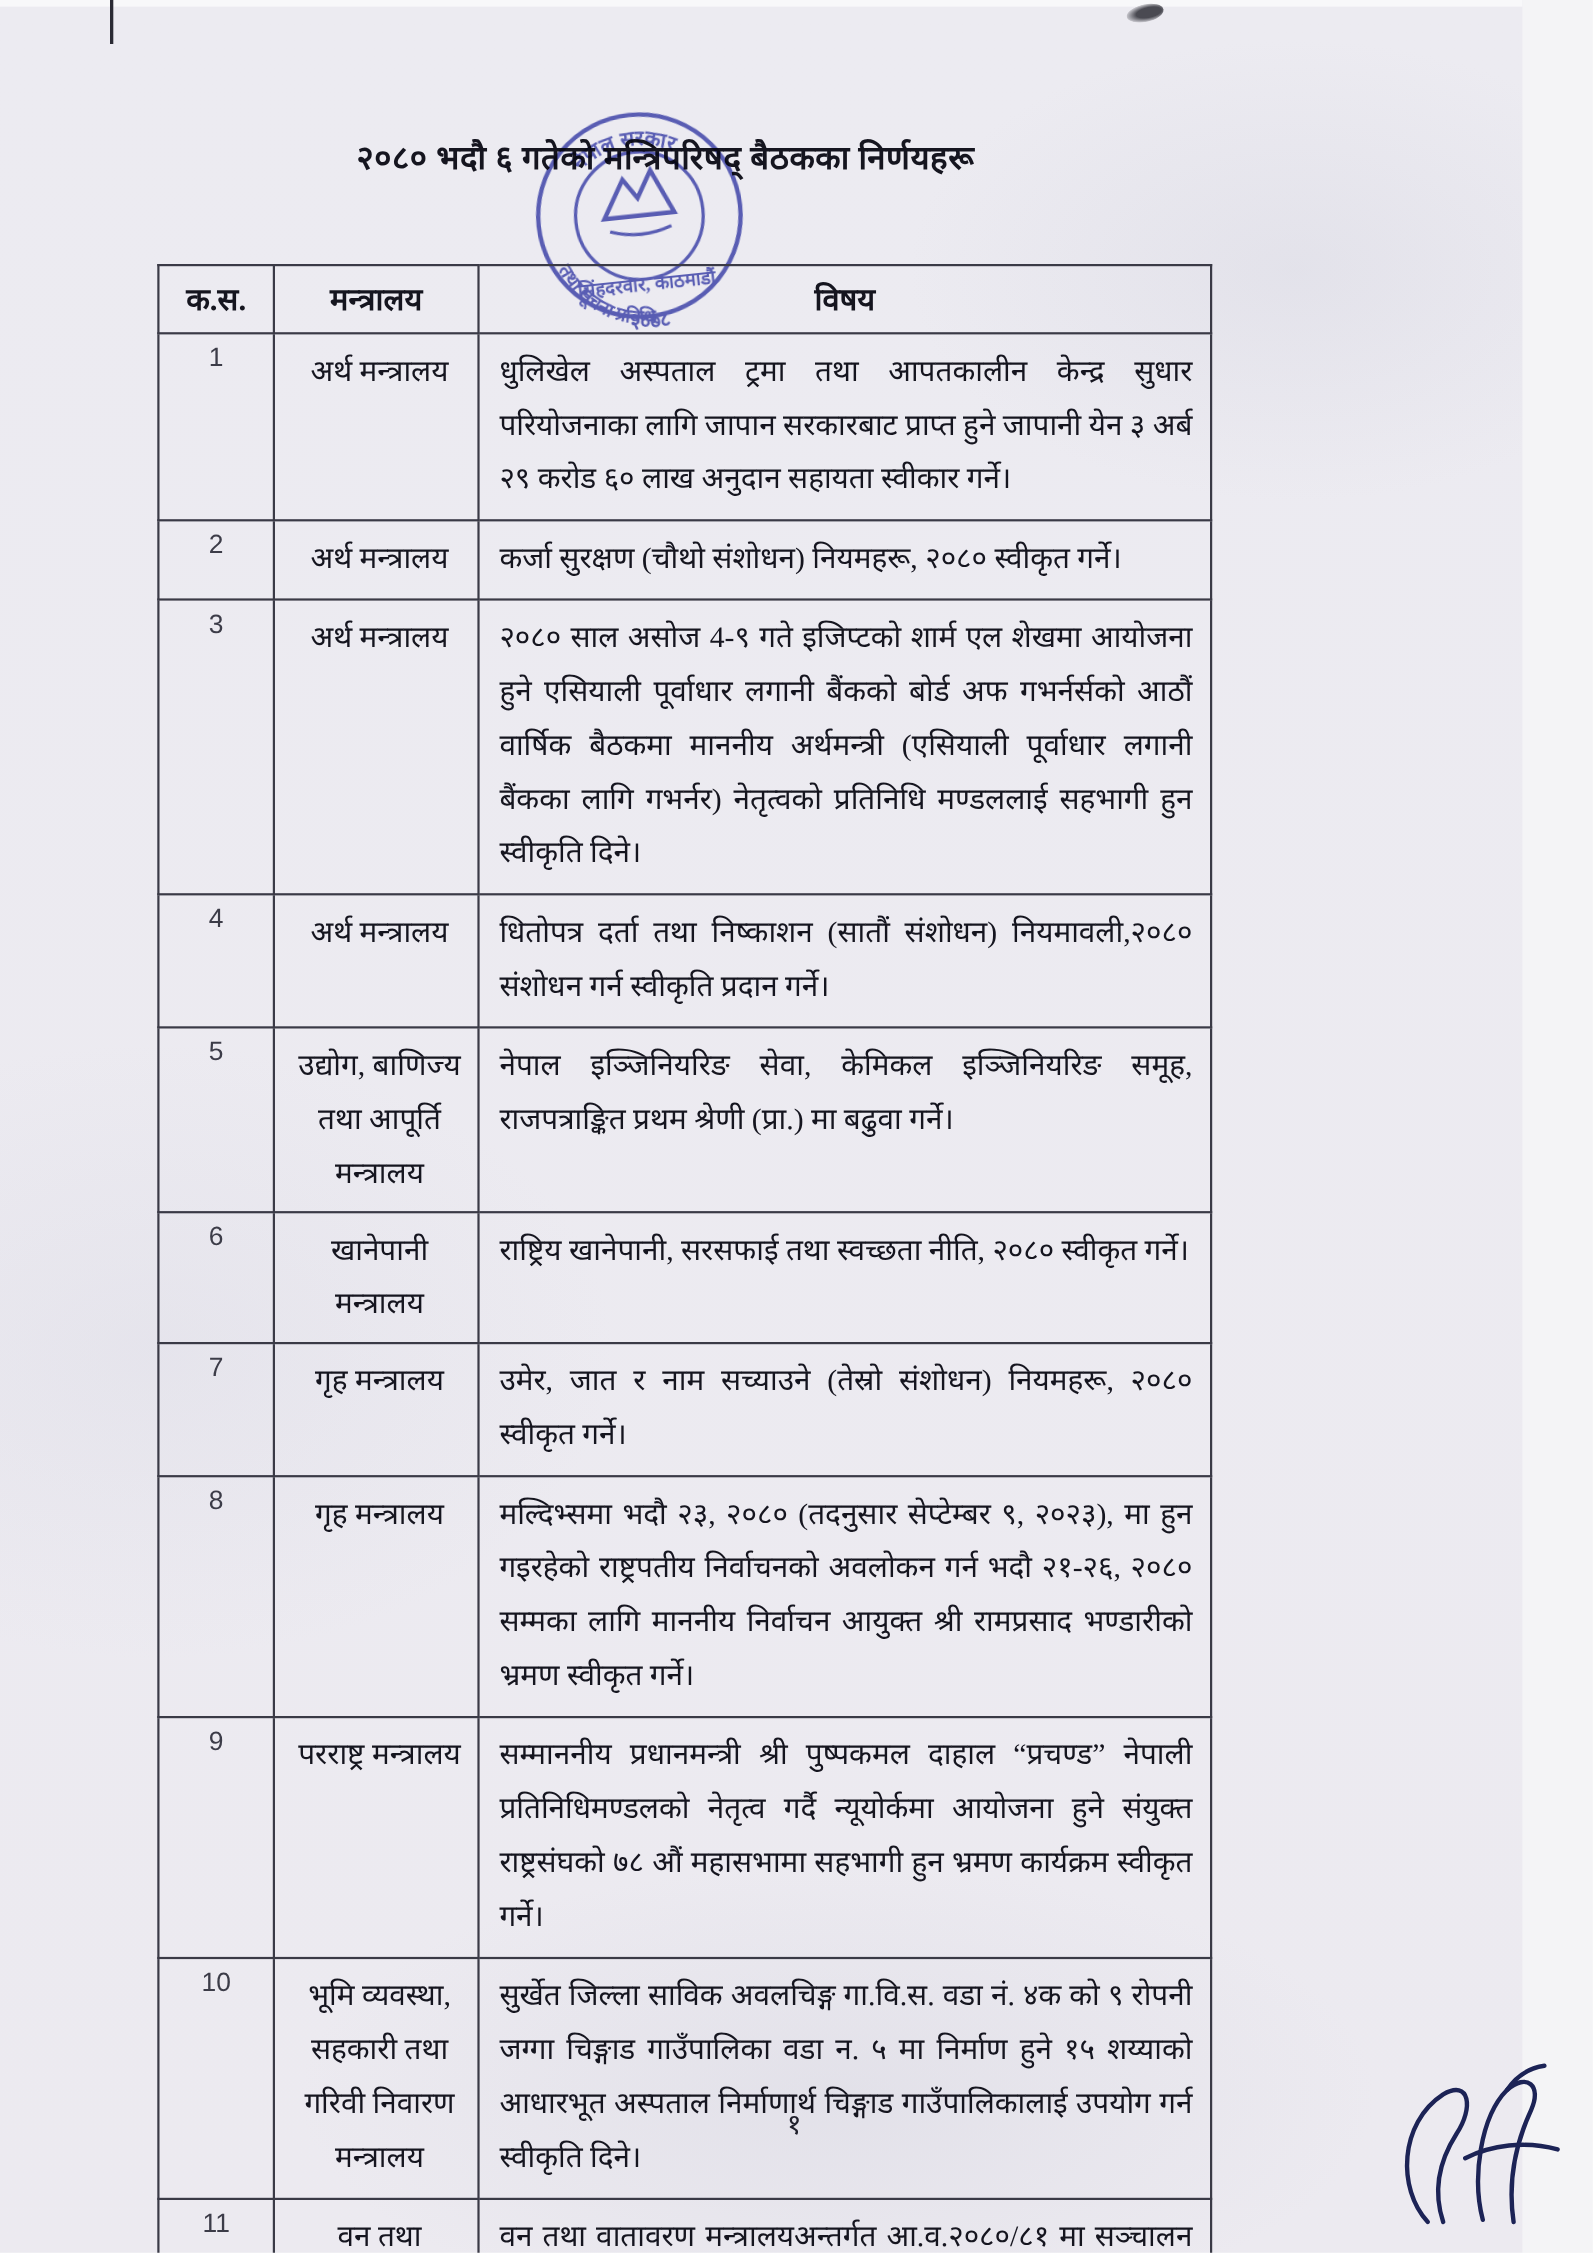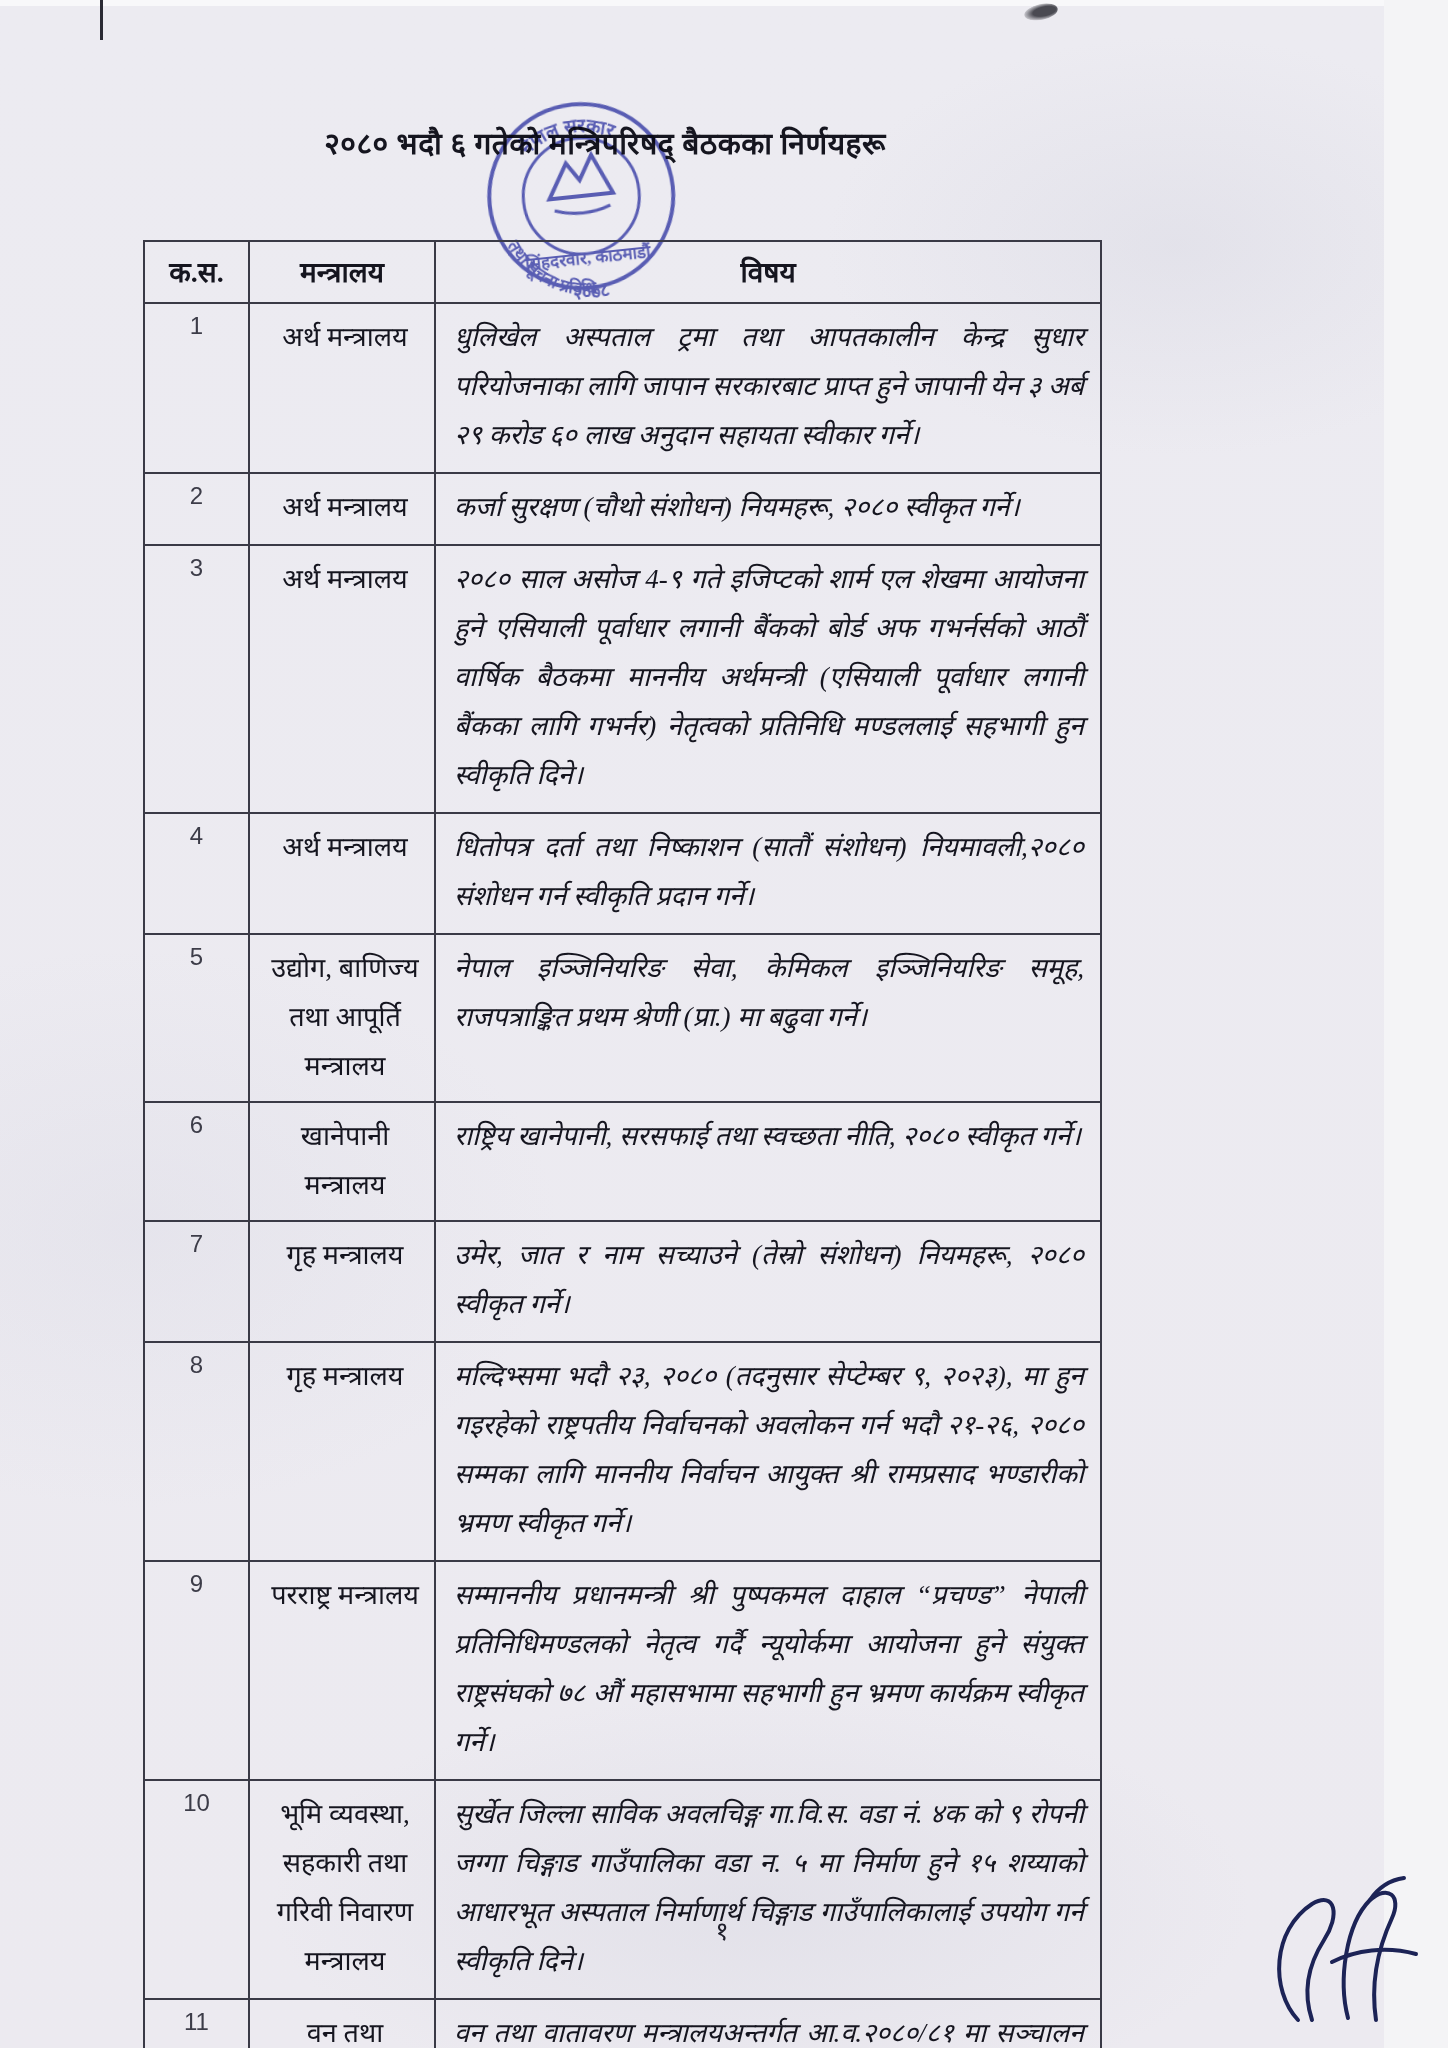--- a/index.html
+++ b/index.html
@@ -51,21 +51,21 @@
   table.decisions th{
     font-size:28px;font-weight:bold;
     padding:10px 6px 12px 6px;
   }
   td.col-sn{
     text-align:center;padding-top:8px;
     font-family:"Liberation Sans","DejaVu Sans",sans-serif;
     font-size:24px;color:#3c3c48;
   }
   td.col-ministry{padding:9px 8px 10px 14px;line-height:49px;text-align:center;}
-  td.col-subject{padding:9px 16px 12px 18px;line-height:49px;text-align:justify;font-style:italic;}
+  td.col-subject{padding:9px 16px 12px 18px;line-height:49px;text-align:justify;}
   .page-number{
     position:absolute;left:702px;top:1912px;width:40px;text-align:center;
     font-size:26px;color:#20202c;
   }
   .signature{position:absolute;left:1220px;top:1870px;}
 </style>
 </head>
 <body>
 
 <div class="page">

